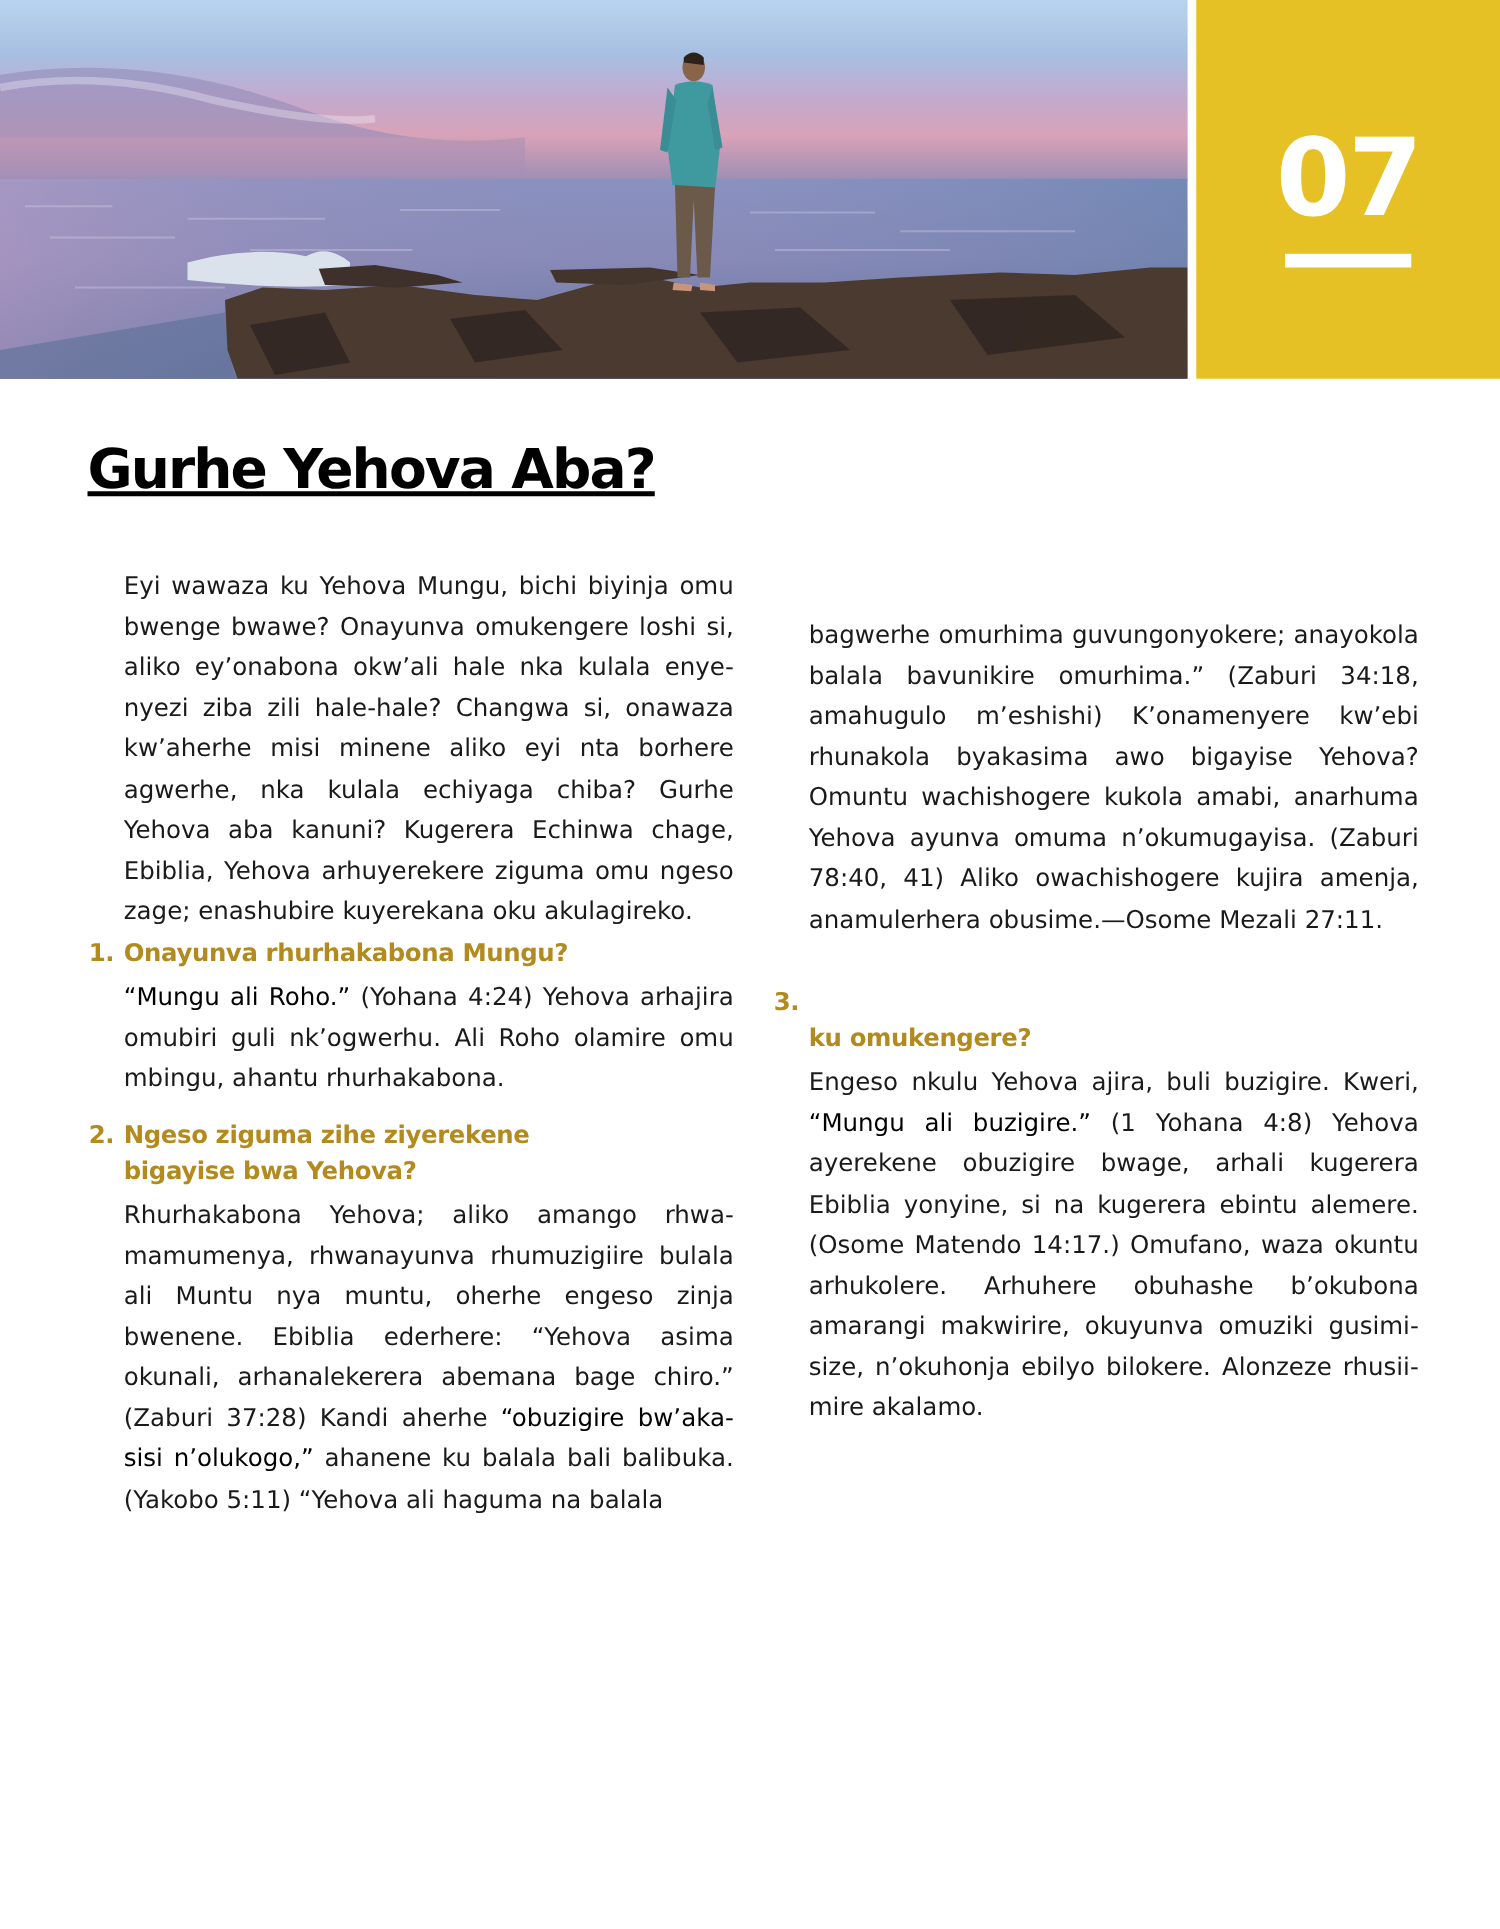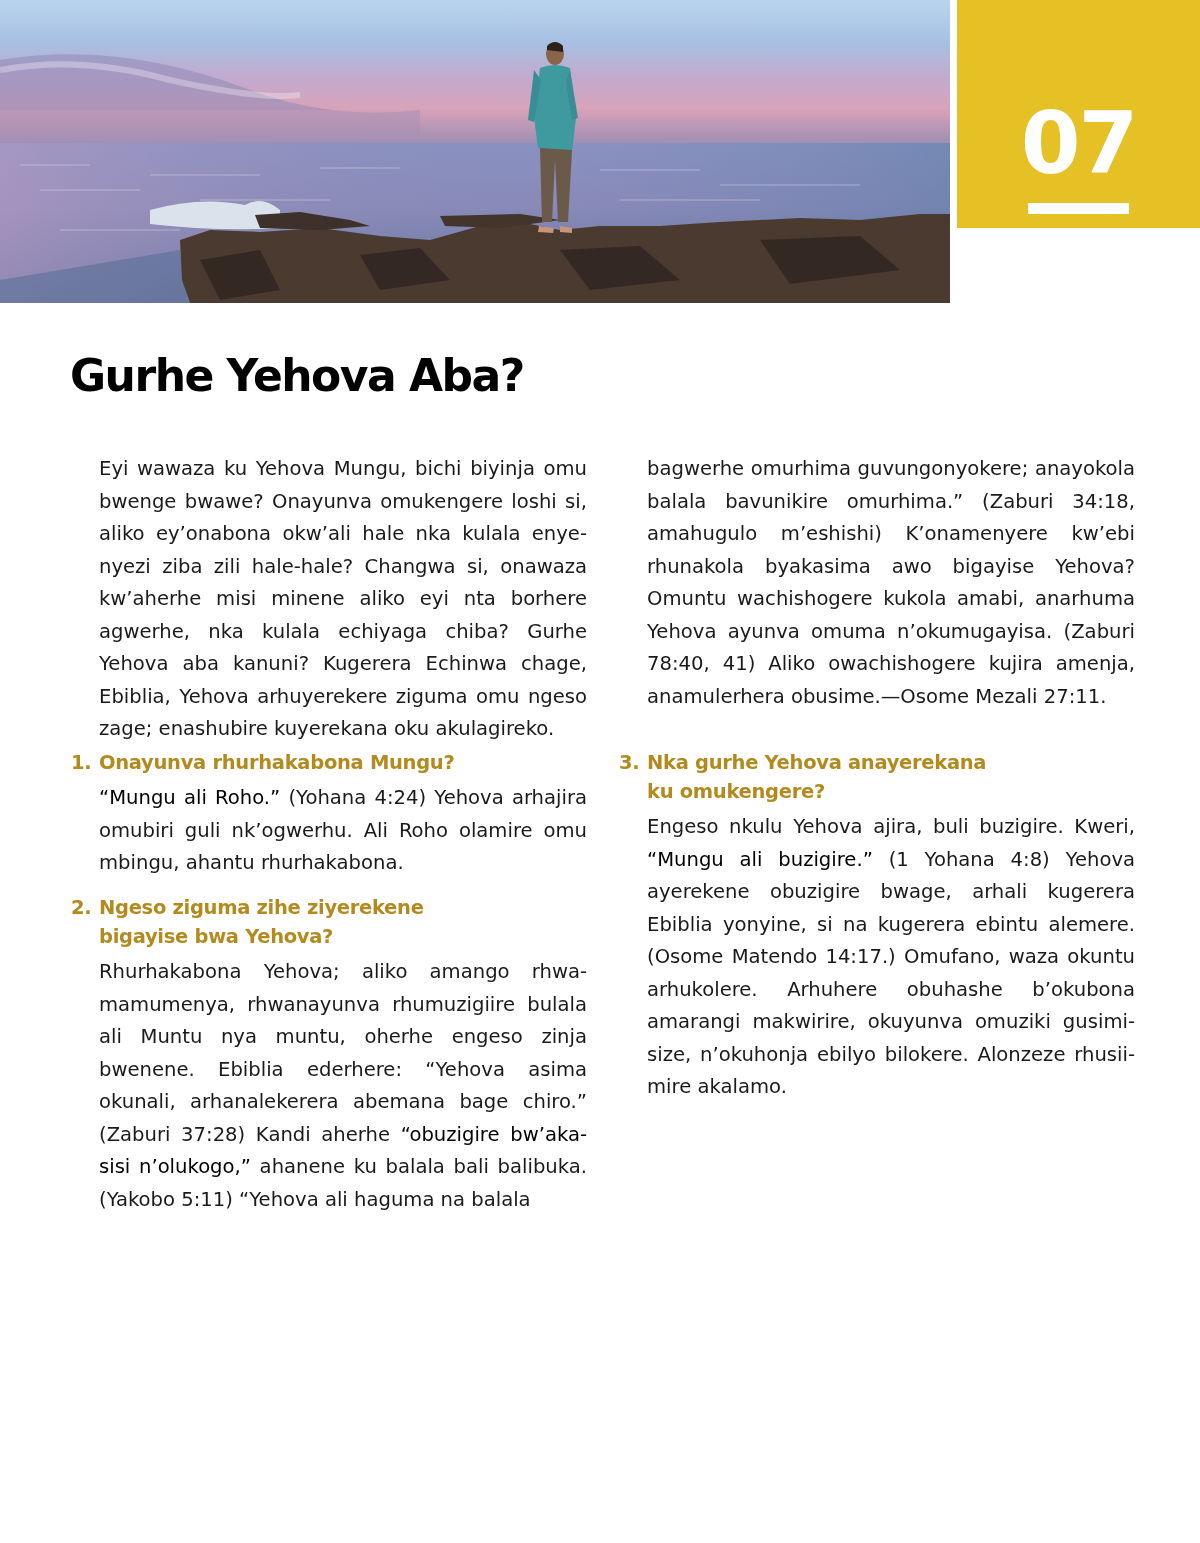--- a/index.html
+++ b/index.html
@@ -7,42 +7,42 @@
       width: 1200px; height: 1543px; position: relative; overflow: hidden;
       font-family: "DejaVu Sans", "Liberation Sans", sans-serif;
       color: #1a1a1a;
     }
     .hero {
       position: absolute; left: 0; top: 0; width: 950px; height: 303px; overflow: hidden;
       background: linear-gradient(180deg, #b7d2ec 0%, #a9c4e4 18%, #b7b3d6 38%, #c8a8c6 52%, #7d86b4 60%, #6f7fb0 64%, #8b8fc0 72%, #6e7ea8 85%, #4f6386 100%);
     }
     .hero svg { position: absolute; left: 0; top: 0; }
     .chapter-box {
-      position: absolute; left: 957px; top: 0; width: 243px; height: 228px;
+      position: absolute; left: 957px; top: 0; width: 243px; height: 303px;
       background: #e6c125;
     }
     .chapter-num {
       position: absolute; left: 0; right: 0; top: 100px; text-align: center;
       color: #ffffff; font-family: "DejaVu Sans", sans-serif; font-weight: bold;
       font-size: 86px; letter-spacing: -2px; line-height: 1;
     }
     .chapter-bar {
       position: absolute; left: 71px; top: 203px; width: 101px; height: 11px; background: #ffffff;
     }
     h1.title {
       position: absolute; left: 70px; top: 350px; margin: 0;
       font-family: "DejaVu Sans", sans-serif; font-weight: bold; font-size: 44px;
-      letter-spacing: -1.5px; color: #000000; line-height: 1.2;
+      letter-spacing: -1.5px; color: #000000; line-height: 1.2; text-decoration: underline;
     }
     .col {
       position: absolute; top: 453px; width: 488px;
       font-size: 19.6px; line-height: 32.5px;
     }
     .col.left { left: 99px; }
-    .col.right { left: 647px; }
+    .col.right { left: 647px; margin-top: 39px; }
     .para { margin: 0; text-align: justify; hyphens: manual; }
     .q-head {
       color: #b28a1e; font-weight: bold; font-size: 19.5px; line-height: 29px;
       margin: 0; position: relative; letter-spacing: -0.3px;
     }
     .q-num { position: absolute; left: -28px; top: 0; }
     .sec { position: absolute; width: 516px; left: -28px; }
     .sec .q-head { padding-left: 28px; }
     .sec .q-num { left: 0; }
     .sec .body { padding-left: 28px; margin-top: 5px; }
@@ -140,18 +140,18 @@
     <p class="para body"><span>Rhurhakabona Yehova; aliko amango rhwa­mamumenya, rhwanayunva rhumuzigiire bu­lala ali Muntu nya muntu, oherhe engeso zi­nja bwenene. Ebiblia ederhere: “Yehova asima okunali, arhanalekerera abemana bage chiro.” (Zaburi 37:28) Kandi aherhe </span><b>“obuzigire bw’aka­sisi n’olukogo,”</b><span> ahanene ku balala bali balibu­ka. (Yakobo 5:11) “Yehova ali haguma na balala</span></p>
   </div>
 </div>
 
 <div class="col right">
   <p class="para">bagwerhe omurhima guvungonyokere; anayo­kola balala bavunikire omurhima.” (Zaburi 34:18, amahugulo m’eshishi) K’onamenyere kw’e­bi rhunakola byakasima awo bigayise Yeho­va? Omuntu wachishogere kukola amabi, ana­rhuma Yehova ayunva omuma n’okumugayisa. (Zaburi 78:40, 41) Aliko owachishogere kuji­ra amenja, anamulerhera obusime.—Osome Mezali 27:11.</p>
 
   <div class="sec" style="top:295px;">
     <div class="q-head" style="color: rgb(178, 138, 30);">
       <span class="q-num">3.</span>
-      <span>Nka gurhe Yehova anayerekana</span><br>
+      <br>
       <span>ku omukengere?</span>
     </div>
     <p class="para body"><span>Engeso nkulu Yehova ajira, buli buzigire. Kwe­ri, </span><b>“Mungu ali buzigire.”</b><span> (1 Yohana 4:8) Yeho­va ayerekene obuzigire bwage, arhali kugerera Ebiblia yonyine, si na kugerera ebintu alemere. (Osome Matendo 14:17.) Omufano, waza oku­ntu arhukolere. Arhuhere obuhashe b’okubona amarangi makwirire, okuyunva omuziki gusimi­size, n’okuhonja ebilyo bilokere. Alonzeze rhusii­mire akalamo.</span></p>
   </div>
 </div>
 
 </body></html>

